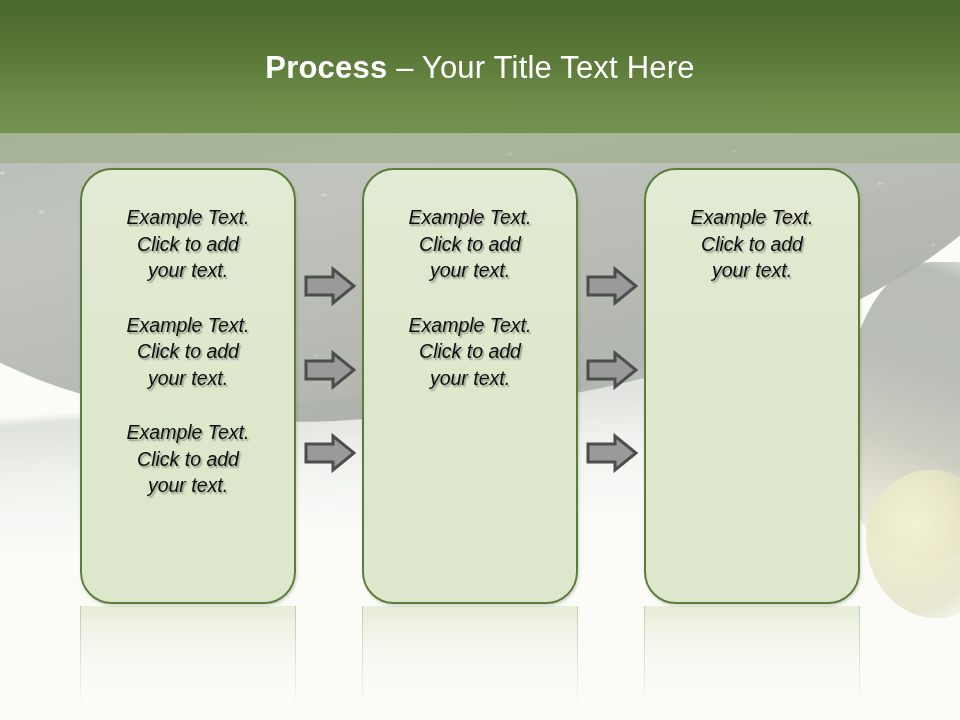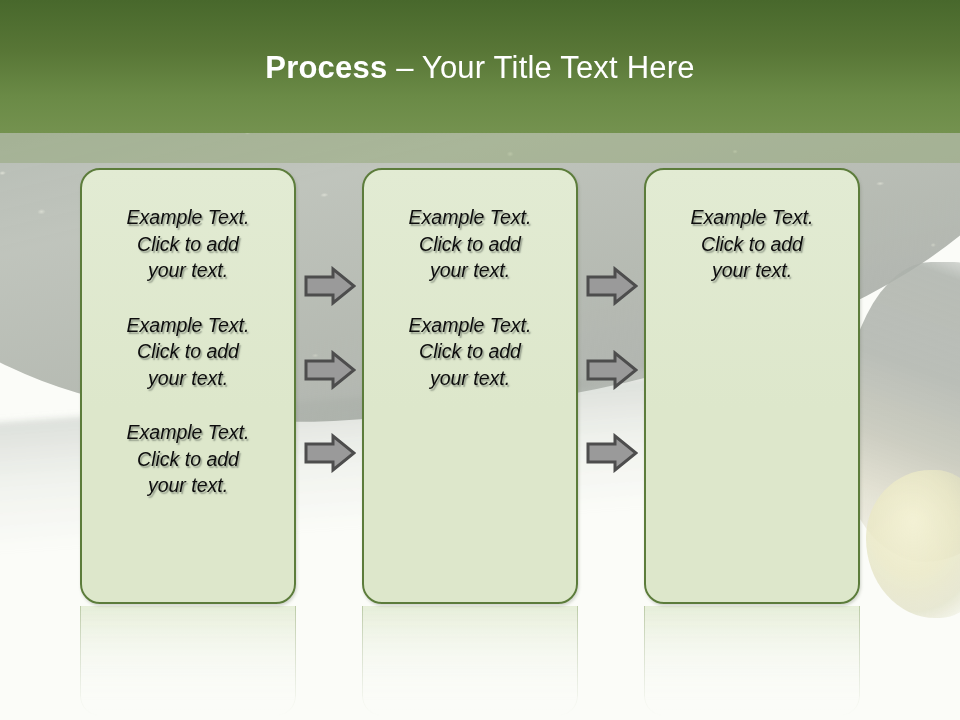--- a/index.html
+++ b/index.html
@@ -174,21 +174,21 @@
   }
 
   
   .box {
     position: absolute;
     width: 216px;
     height: 436px;
     top: 168px;
     background: linear-gradient(180deg, #e2ebd3 0%, #dde7cb 55%, #dde7cb 100%);
     border: 2px solid #5c7c3b;
-    border-radius: 20px;
+    border-radius: 32px;
     box-sizing: border-box;
     padding: 34px 12px 0 12px;
     box-shadow: 1px 2px 3px rgba(90,105,80,0.25);
   }
   #box-1 { left: 80px; }
   #box-2 { left: 362px; }
   #box-3 { left: 644px; }
 
   .para {
     text-align: center;

